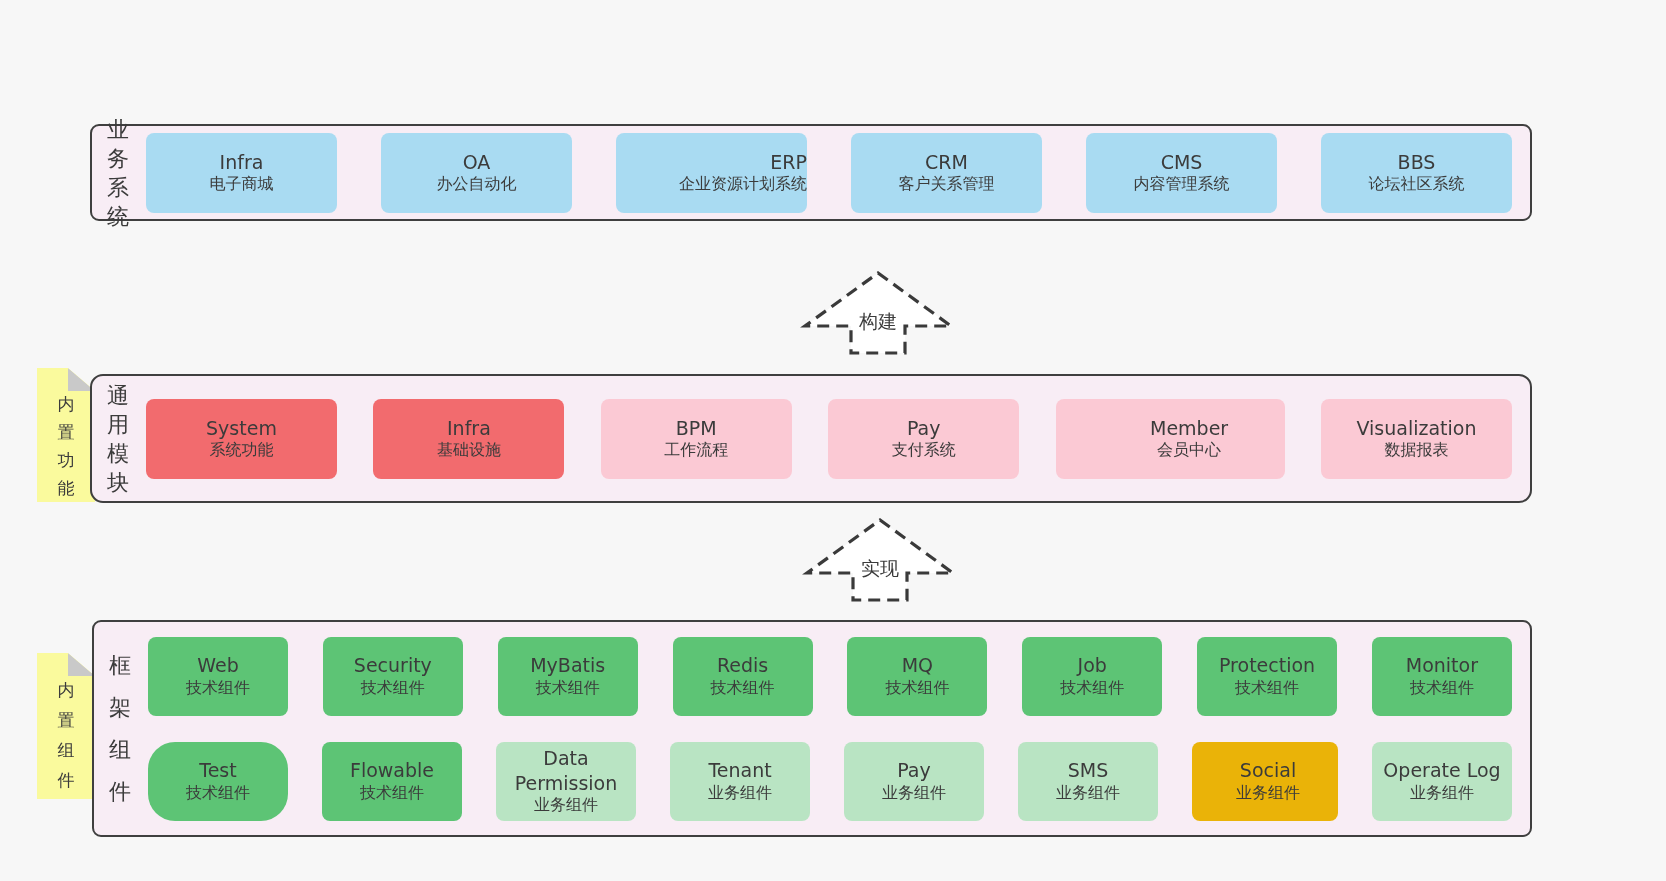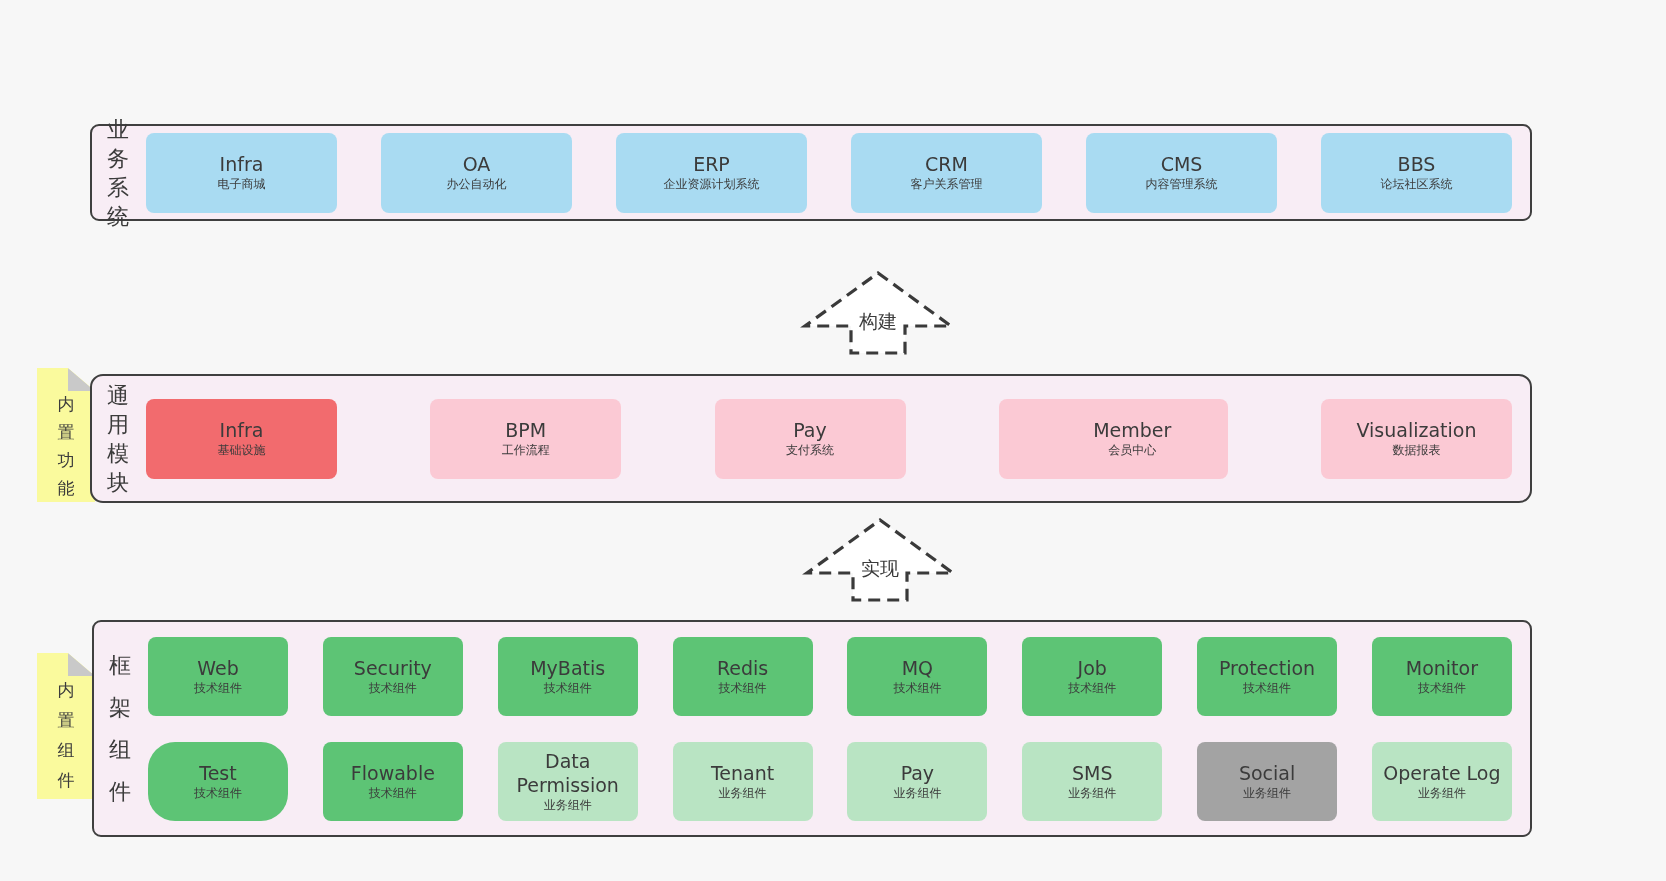--- a/index.html
+++ b/index.html
@@ -26,21 +26,21 @@
   .rows{flex:1;display:flex;flex-direction:column;justify-content:center;gap:26px;
         padding:0 18px 0 16px;}
   .box-row{display:flex;justify-content:space-between;align-items:center;}
   .box{
     height:80px;border-radius:8px;display:flex;flex-direction:column;
     justify-content:center;align-items:center;text-align:center;line-height:1.3;
   }
   .layer-business .box,.layer-modules .box{width:191px;}
   .layer-components .box{width:140px;height:79px;}
   .box-title{font-size:19px;}
-  .box-sub{font-size:12px;font-family:Liberation Serif, serif;}
+  .box-sub{font-size:16px;font-family:Liberation Serif, serif;}
   
   .note{
     position:absolute;width:58px;background:#fafa9d;z-index:1;
     clip-path:polygon(0 0,31px 0,58px 23px,58px 100%,0 100%);
   }
   .note-features{left:37px;top:368px;height:134px;}
   .note-components{left:37px;top:653px;height:146px;}
   .note-fold{
     position:absolute;left:31px;top:0;width:27px;height:23px;background:#c9c9c9;
     clip-path:polygon(0 0,100% 100%,0 100%);
@@ -80,21 +80,21 @@
     <div class="rows">
         <div class="box-row">
           <div class="box v-blue" style="background: rgb(169, 219, 242);">
             <div class="box-title">Infra</div>
             <div class="box-sub">电子商城</div>
           </div>
           <div class="box v-blue" style="background: rgb(169, 219, 242);">
             <div class="box-title">OA</div>
             <div class="box-sub">办公自动化</div>
           </div>
-          <div class="box v-blue" style="background: rgb(169, 219, 242);">
+          <div class="box v-blue" style="background: rgb(169, 219, 242); align-items: flex-end;">
             <div class="box-title">ERP</div>
             <div class="box-sub">企业资源计划系统</div>
           </div>
           <div class="box v-blue" style="background: rgb(169, 219, 242);">
             <div class="box-title">CRM</div>
             <div class="box-sub">客户关系管理</div>
           </div>
           <div class="box v-blue" style="background: rgb(169, 219, 242);">
             <div class="box-title">CMS</div>
             <div class="box-sub">内容管理系统</div>
@@ -112,20 +112,24 @@
       <polygon points="76,3 149,56 103,56 103,83 49,83 49,56 3,56" fill="#ffffff" stroke="#3a3a3a" stroke-width="3.2" stroke-dasharray="12,7" stroke-linejoin="miter"></polygon>
     </svg>
     <div class="arrow-label">构建</div>
   </div>
 
   <div class="layer layer-modules">
     <div class="layer-label">通用模块</div>
     <div class="rows">
         <div class="box-row">
           <div class="box v-red" style="background: rgb(242, 107, 110);">
+            <div class="box-title">System</div>
+            <div class="box-sub">系统功能</div>
+          </div>
+          <div class="box v-red" style="background: rgb(242, 107, 110);">
             <div class="box-title">Infra</div>
             <div class="box-sub">基础设施</div>
           </div>
           <div class="box v-pink" style="background: rgb(251, 201, 212);">
             <div class="box-title">BPM</div>
             <div class="box-sub">工作流程</div>
           </div>
           <div class="box v-pink" style="background: rgb(251, 201, 212);">
             <div class="box-title">Pay</div>
             <div class="box-sub">支付系统</div>
@@ -204,21 +208,21 @@
             <div class="box-sub">业务组件</div>
           </div>
           <div class="box v-lightgreen" style="background: rgb(185, 228, 195);">
             <div class="box-title">Pay</div>
             <div class="box-sub">业务组件</div>
           </div>
           <div class="box v-lightgreen" style="background: rgb(185, 228, 195);">
             <div class="box-title">SMS</div>
             <div class="box-sub">业务组件</div>
           </div>
-          <div class="box v-lightgreen" style="background: #a3a3a3;">
+          <div class="box v-lightgreen" style="background: #eab308; padding-left: 6px;">
             <div class="box-title">Social</div>
             <div class="box-sub">业务组件</div>
           </div>
           <div class="box v-lightgreen" style="background: rgb(185, 228, 195);">
             <div class="box-title">Operate Log</div>
             <div class="box-sub">业务组件</div>
           </div>
         </div>
       </div>
   </div>

